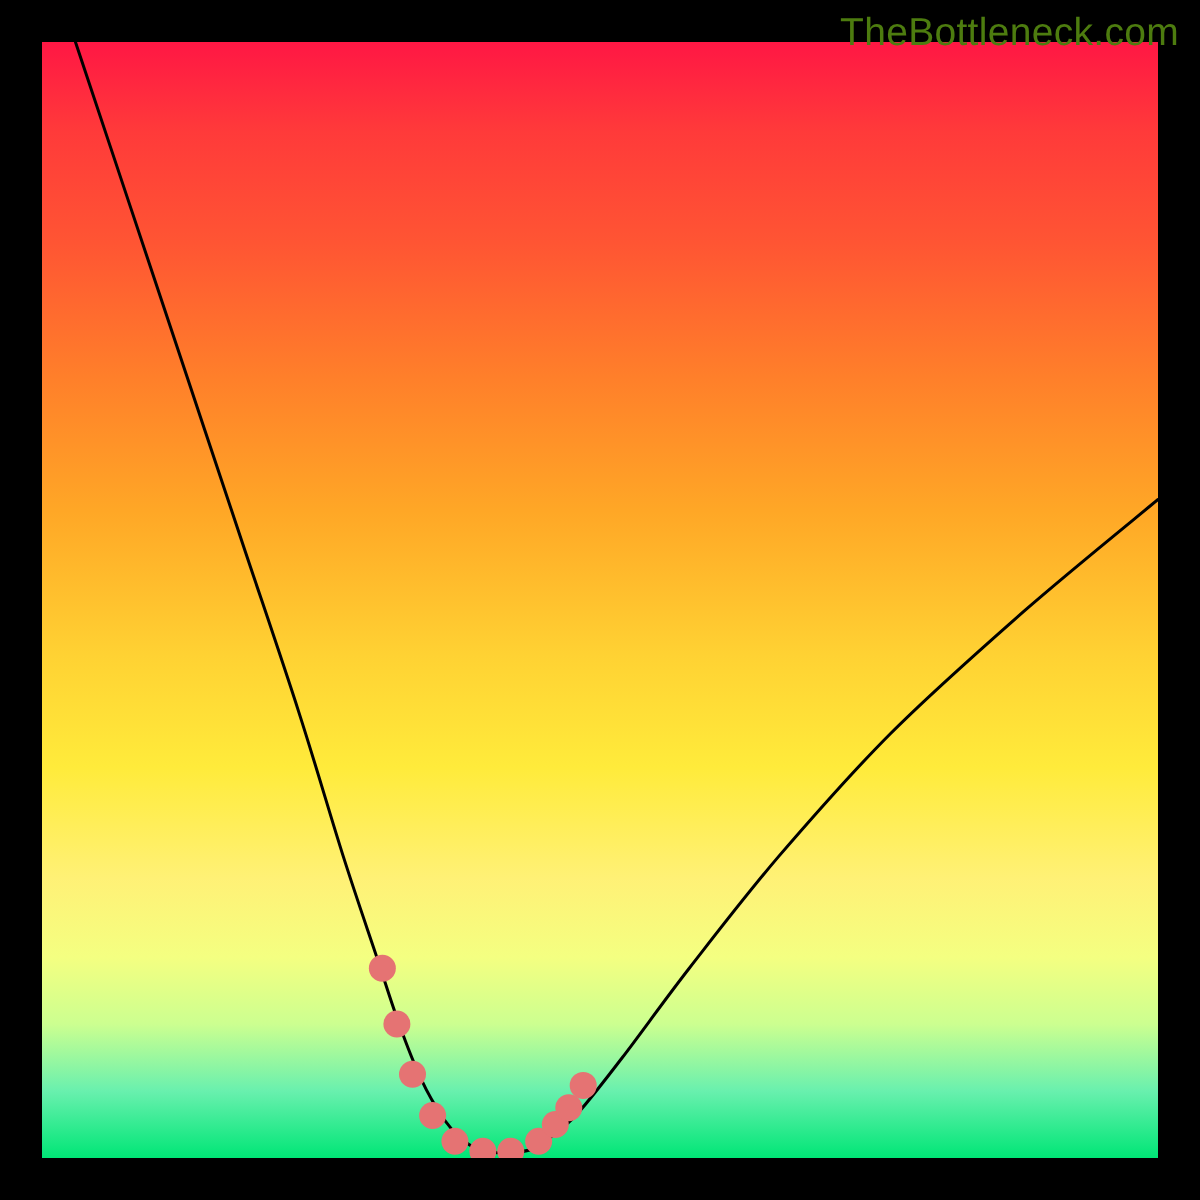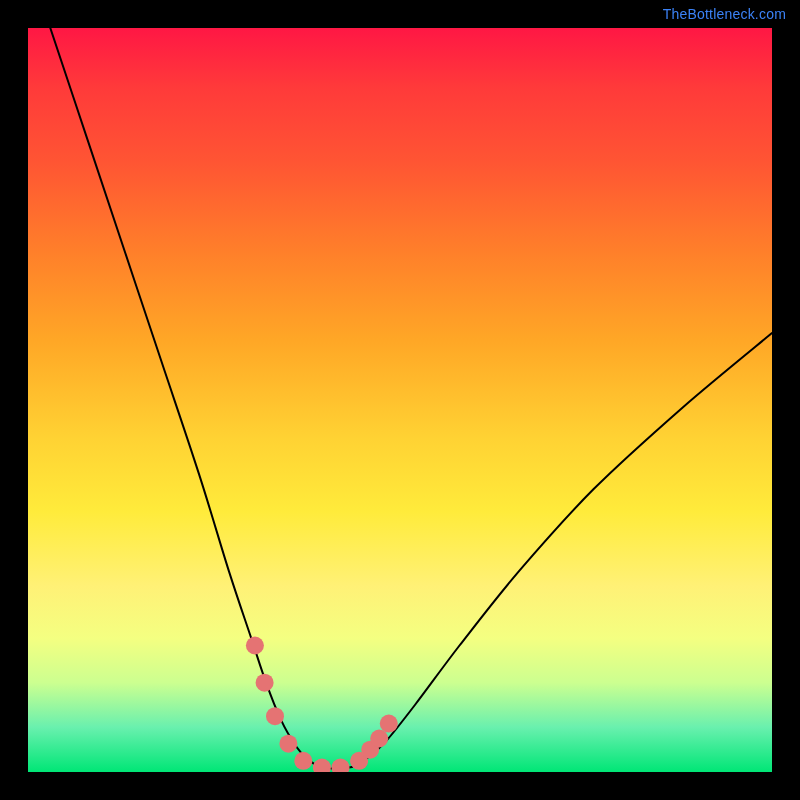--- a/index.html
+++ b/index.html
@@ -30,22 +30,22 @@
       #f4ff81 82%,
       #ccff90 88%,
       #69f0ae 94%,
       #00e676 100%
     );
   }
   .watermark {
     position: absolute;
     top: 6px;
     right: 14px;
-    color: #3b82f6;
-    font-size: 14px;
+    color: #4d7c0f;
+    font-size: 26px;
     font-weight: 500;
     letter-spacing: 0.2px;
     z-index: 10;
   }
   svg.curve {
     position: absolute;
     left: 0;
     top: 0;
     width: 744px;
     height: 744px;

